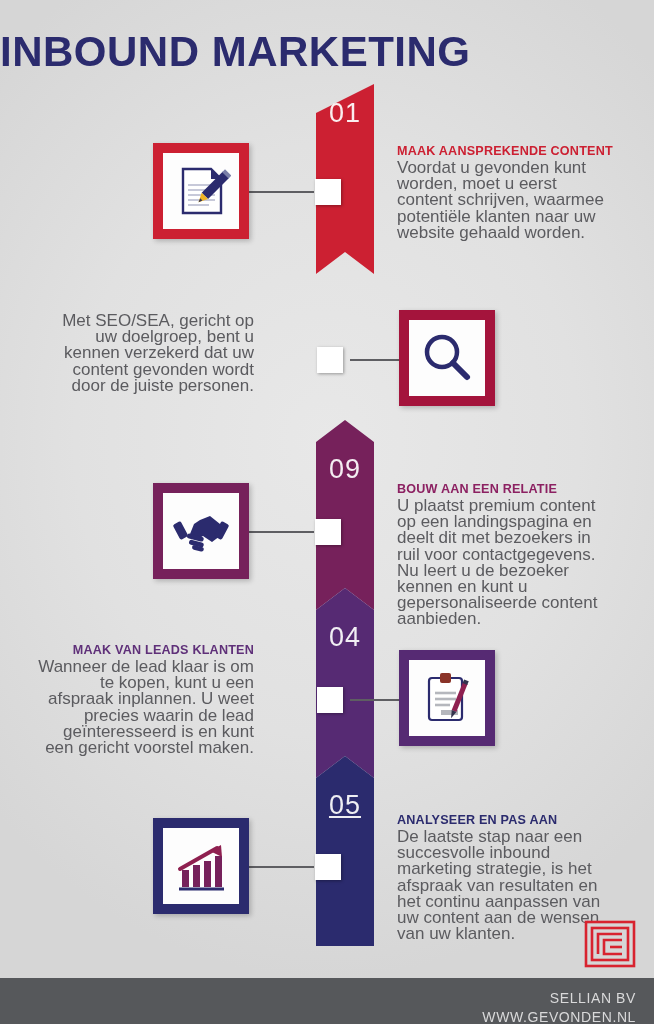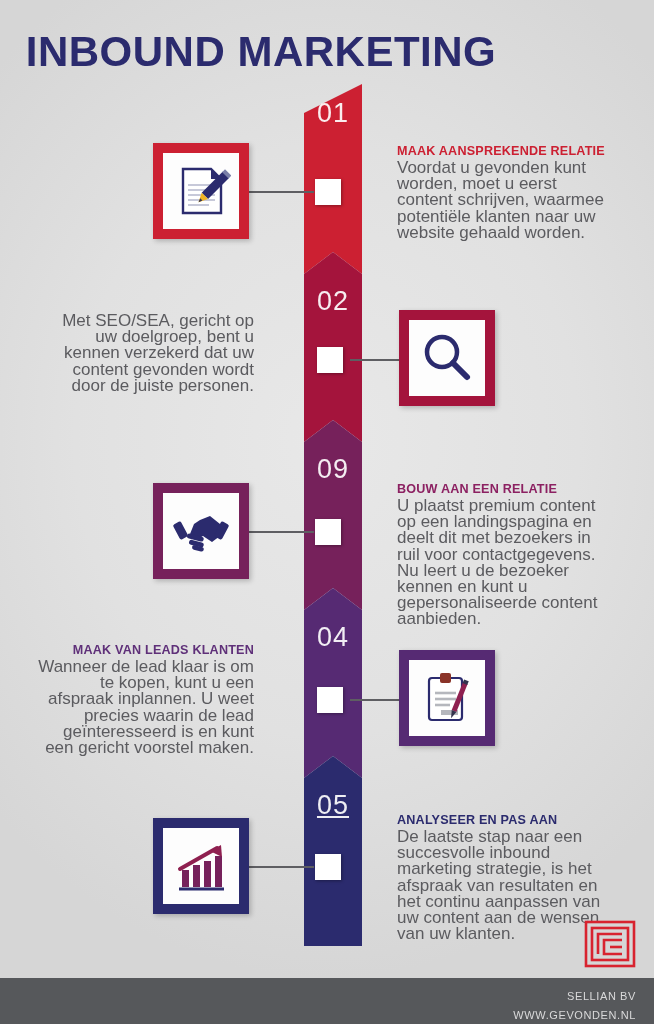--- a/index.html
+++ b/index.html
@@ -12,30 +12,30 @@
   
   .bg-vignette{
     position:absolute;left:0;top:0;width:654px;height:978px;
     background:radial-gradient(ellipse 70% 55% at 50% 45%, #e8e8e8 0%, #e1e1e1 55%, #d6d6d6 100%);
     pointer-events:none;
   }
 
   
   .title{
     position:absolute;left:0;top:28px;width:522px;
-    text-align:center;
+    text-align:left;
     font-size:42px;font-weight:bold;letter-spacing:0.5px;
     color:#2b2b6e;
     font-family:"Liberation Sans",sans-serif;
   }
 
   
   .ribbon{position:absolute;left:303px;top:84px;width:58px;height:862px;}
   .seg{
-    position:absolute;left:1px;width:74px;padding-left:40px;
+    position:absolute;left:13px;width:74px;padding-left:40px;
   }
   .seg .num{
     position:absolute;left:0;top:14px;width:58px;
     text-align:center;
     font-size:27px;color:#ffffff;opacity:.92;
     letter-spacing:1px;font-weight:300;
     font-family:"Liberation Sans",sans-serif;
   }
   
   .conn-sq{
@@ -68,21 +68,21 @@
     font-family:"Liberation Sans",sans-serif;
   }
   .txt.right{text-align:left;}
   .txt.left{text-align:right;}
 
   
   .footer{
     position:absolute;left:0;top:978px;width:654px;height:46px;background:#56585b;
   }
   .footer .fl{
-    position:absolute;right:18px;color:#d9d9da;font-size:11px;letter-spacing:.6px;
+    position:absolute;right:18px;color:#d9d9da;font-size:14px;letter-spacing:.6px;
     font-family:"Liberation Sans",sans-serif;
   }
   .footer .f1{top:12px;}
   .footer .f2{top:31px;}
   .logo{position:absolute;right:18px;top:920px;width:52px;height:48px;}
 </style>
 </head>
 <body>
 
 <div class="bg-vignette"></div>
@@ -91,26 +91,20 @@
 
 <div class="ribbon">
 
   <div class="seg" style="top:0px;height:190px;">
     <svg width="58" height="190" viewBox="0 0 58 190" style="position:absolute;left:0;top:0;">
       <polygon points="58,0 58,190 29,168 0,190 0,29" fill="#cc2032"></polygon>
     </svg>
     <div class="num">01</div>
   </div>
 
-  <div class="seg" style="top:168px;height:190px;">
-    <svg width="58" height="190" viewBox="0 0 58 190" style="position:absolute;left:0;top:0;">
-      <polygon points="0,22 29,0 58,22 58,190 29,168 0,190" fill="#a4143c"></polygon>
-    </svg>
-    <div class="num" style="top:34px;">02</div>
-  </div>
 
   <div class="seg" style="top:336px;height:190px;">
     <svg width="58" height="190" viewBox="0 0 58 190" style="position:absolute;left:0;top:0;">
       <polygon points="0,22 29,0 58,22 58,190 29,168 0,190" fill="#76215b"></polygon>
     </svg>
     <div class="num" style="top:34px;">09</div>
   </div>
 
   <div class="seg" style="top:504px;height:190px;">
     <svg width="58" height="190" viewBox="0 0 58 190" style="position:absolute;left:0;top:0;">
@@ -218,21 +212,21 @@
         <rect x="44" y="20" width="7" height="31"></rect>
       </g>
       <line x1="8" y1="53" x2="53" y2="53" stroke="#2b2b6e" stroke-width="3"></line>
       <line x1="9" y1="33" x2="46" y2="12" stroke="#8f2050" stroke-width="4" stroke-linecap="round"></line>
       <polygon points="50,9 51,21 39,15" fill="#8f2050"></polygon>
     </svg>
   </div>
 </div>
 
 <div class="txt right" style="left:397px;top:144px;">
-  <h3 style="color:#cc2032;">MAAK AANSPREKENDE RELATIE</h3>
+  <h3 style="color:#cc2032;">MAAK AANSPREKENDE CONTENT</h3>
   <p>Voordat u gevonden kunt worden, moet u eerst content schrijven, waarmee potentiële klanten naar uw website gehaald worden.</p>
 </div>
 
 <div class="txt left" style="left:38px;top:313px;">
   <p>Met SEO/SEA, gericht op uw doelgroep, bent u kennen verzekerd dat uw content gevonden wordt door de juiste personen.</p>
 </div>
 
 <div class="txt right" style="left:397px;top:482px;">
   <h3 style="color:#8c2162;">BOUW AAN EEN RELATIE</h3>
   <p>U plaatst premium content op een landingspagina en deelt dit met bezoekers in ruil voor contactgegevens. Nu leert u de bezoeker kennen en kunt u gepersonaliseerde content aanbieden.</p>

